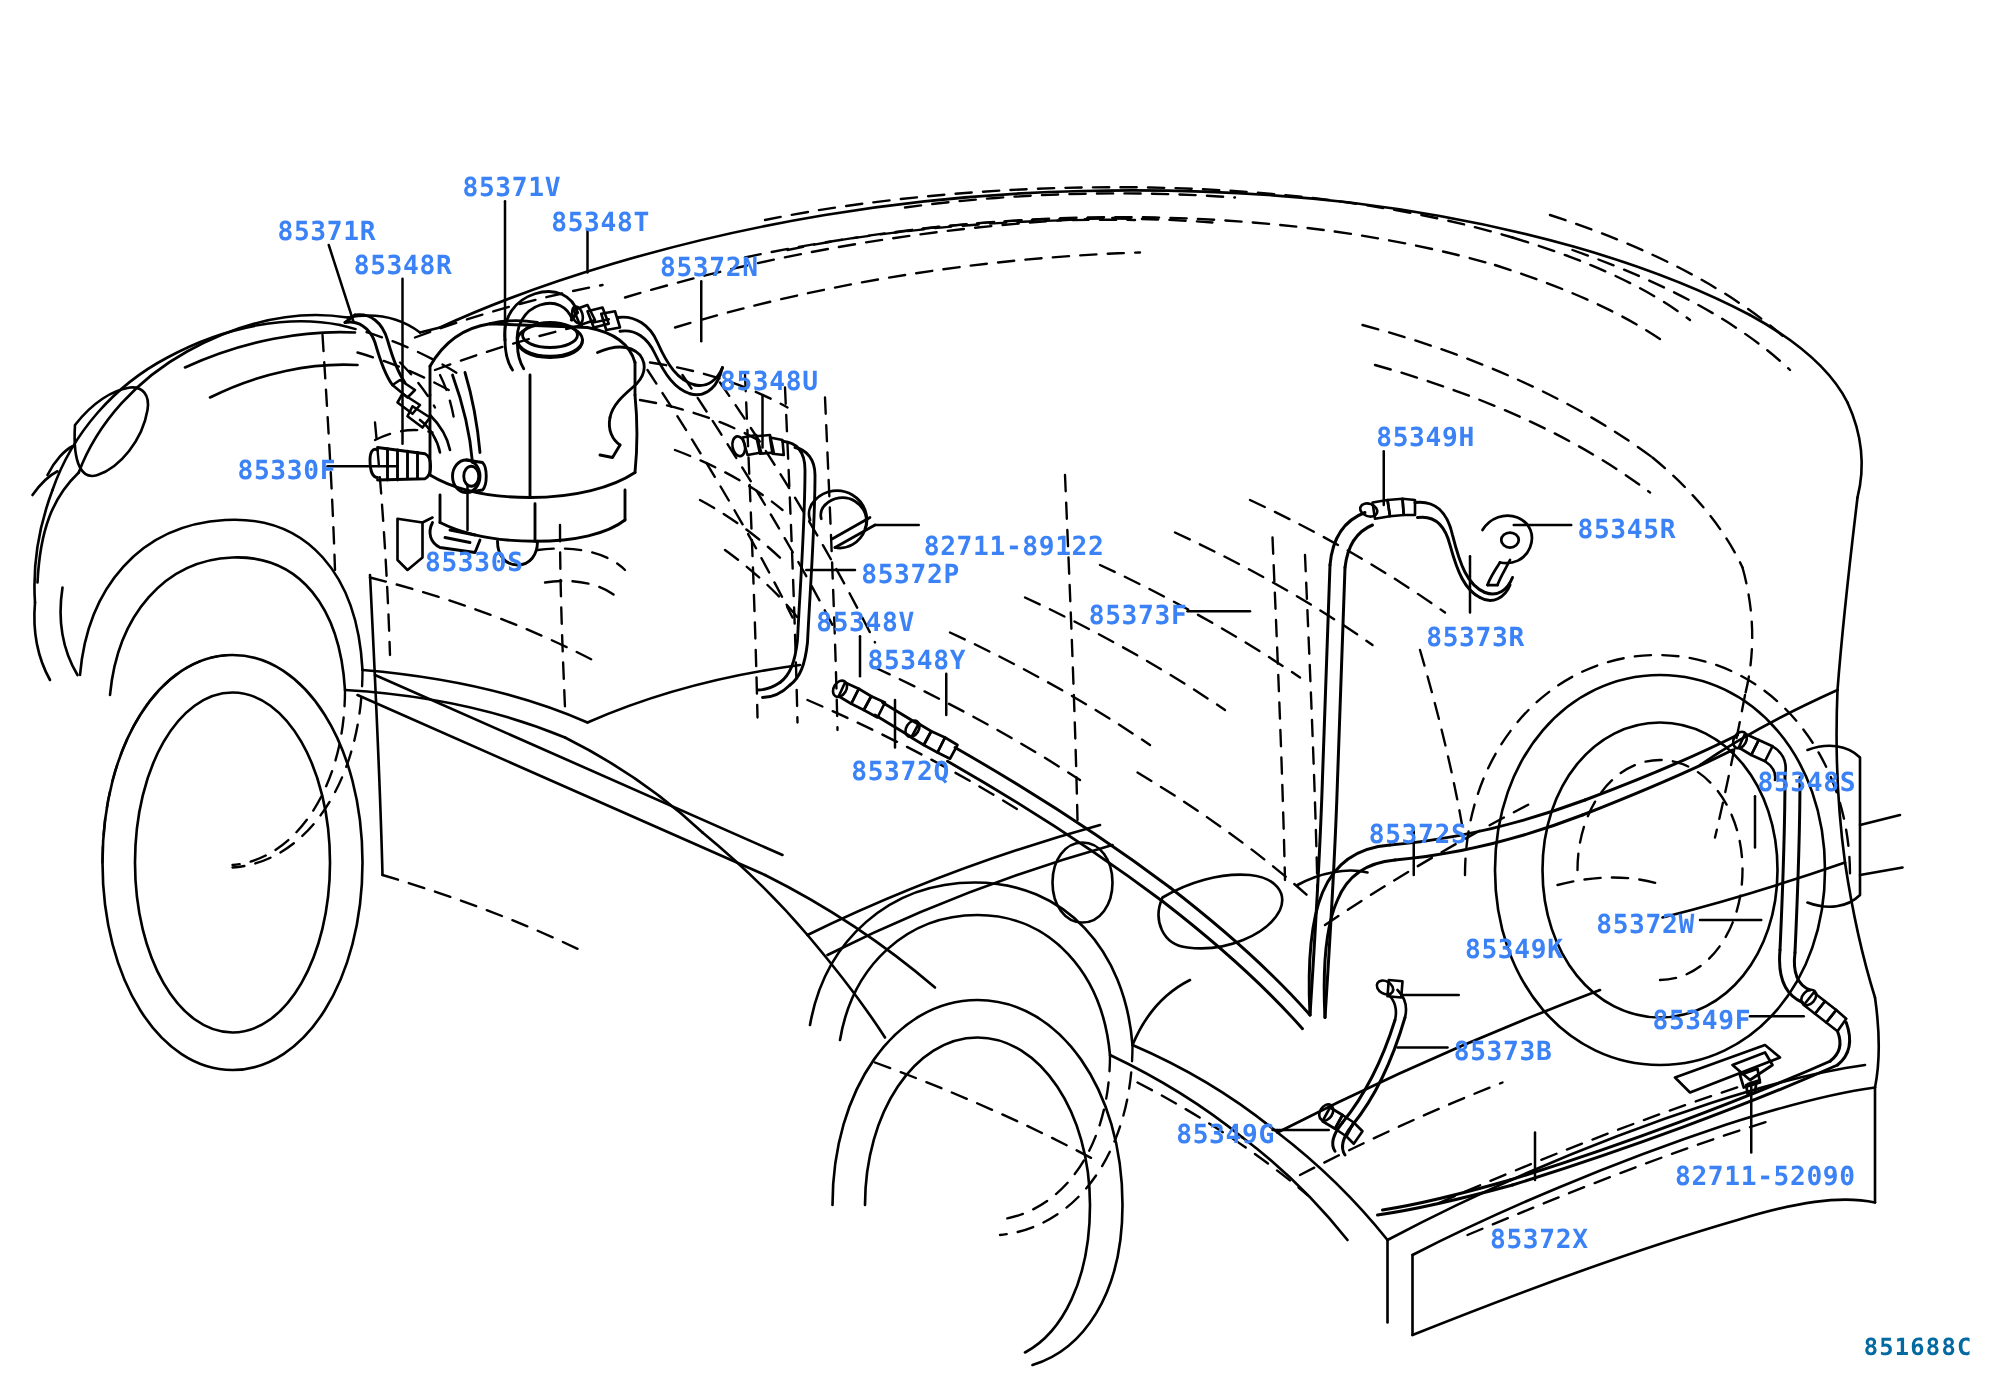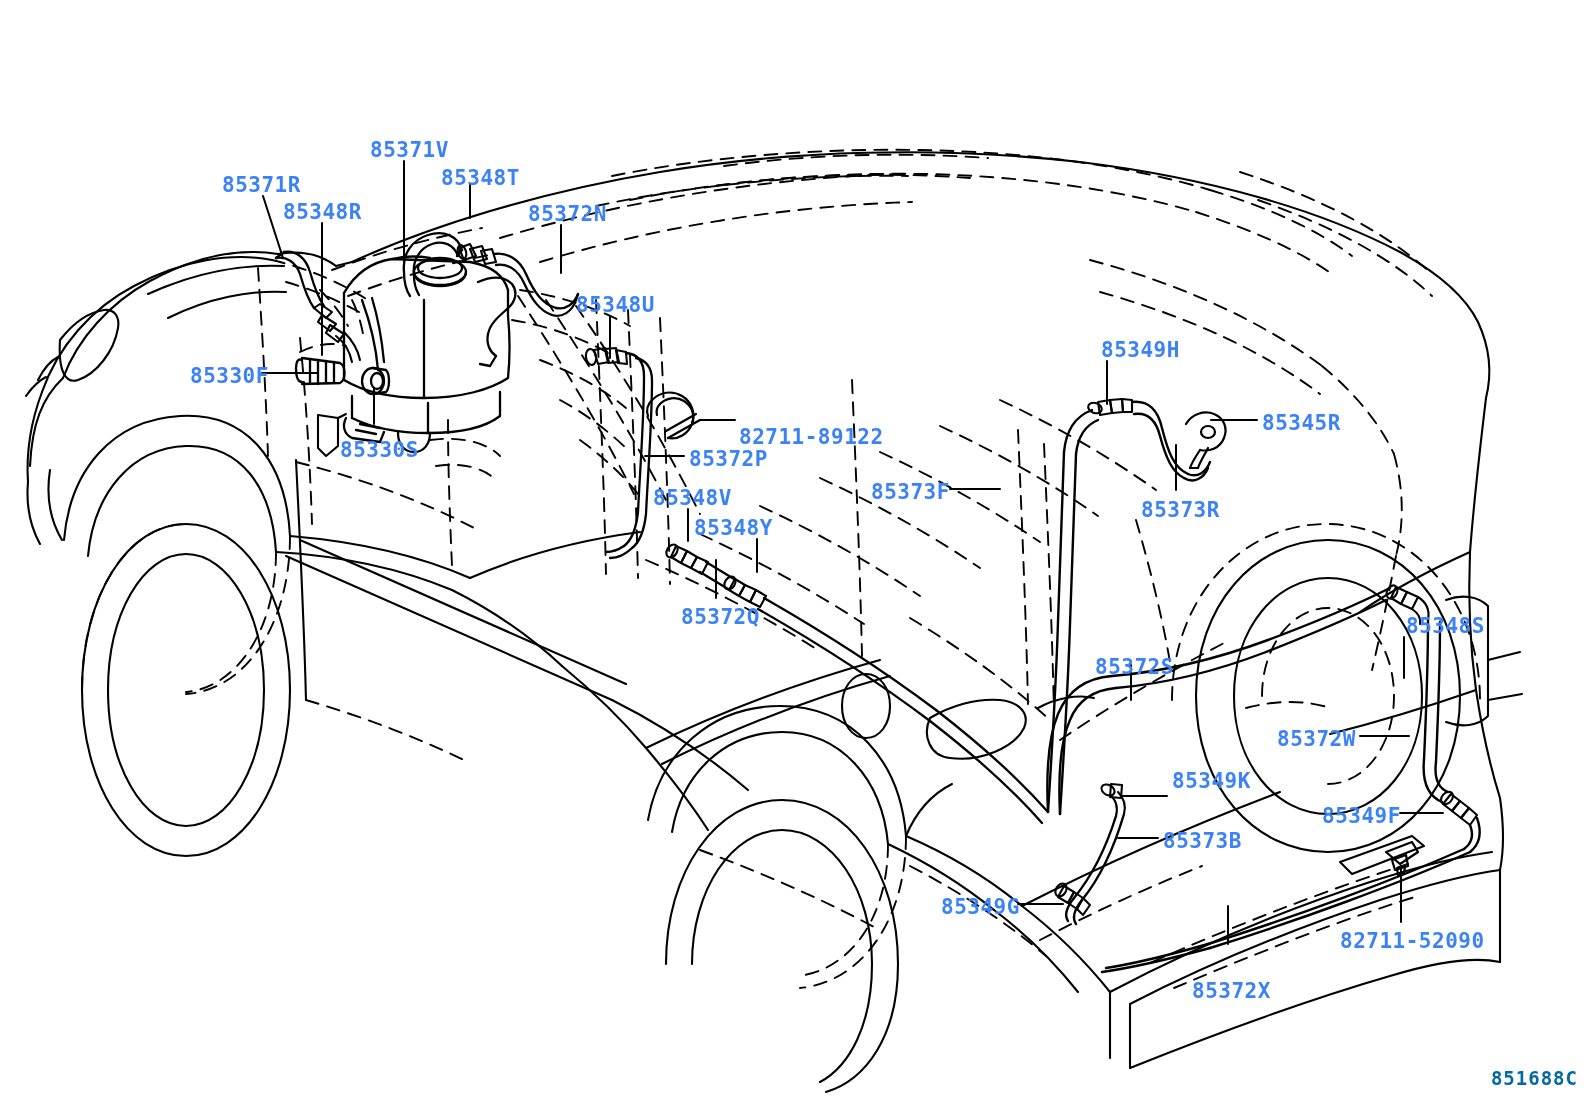--- a/index.html
+++ b/index.html
@@ -534,21 +534,21 @@
       <div class="lbl" style="left: 653px; top: 485px;">85348V</div>
       <div class="lbl" style="left: 694px; top: 515px; text-align: center;">85348Y</div>
       <div class="lbl" style="left: 681px; top: 604px;">85372Q</div>
       <div class="lbl" style="left: 871px; top: 479px;">85373F</div>
       <div class="lbl" style="left: 1053px; top: 337px; margin-left: 48px;">85349H</div>
       <div class="lbl" style="left: 1262px; top: 410px;">85345R</div>
       <div class="lbl" style="left: 1141px; top: 497px;">85373R</div>
       <div class="lbl" style="left: 1370px; top: 613px; margin-left: 36px;">85348S</div>
       <div class="lbl" style="left: 1095px; top: 654px;">85372S</div>
       <div class="lbl" style="left: 1277px; top: 726px;">85372W</div>
-      <div class="lbl" style="left: 1172px; top: 768px;">85349K</div>
+      <div class="lbl" style="left: 1172px; top: 746px;">85349K</div>
       <div class="lbl" style="left: 1322px; top: 803px;">85349F</div>
       <div class="lbl" style="left: 1163px; top: 828px;">85373B</div>
       <div class="lbl" style="left: 941px; top: 894px;">85349G</div>
       <div class="lbl" style="left: 1192px; top: 950px; margin-top: 28px;">85372X</div>
       <div class="lbl" style="left: 1340px; top: 928px;">82711-52090</div>
     </div>
 
 
   <div id="figid">851688C</div>
 

